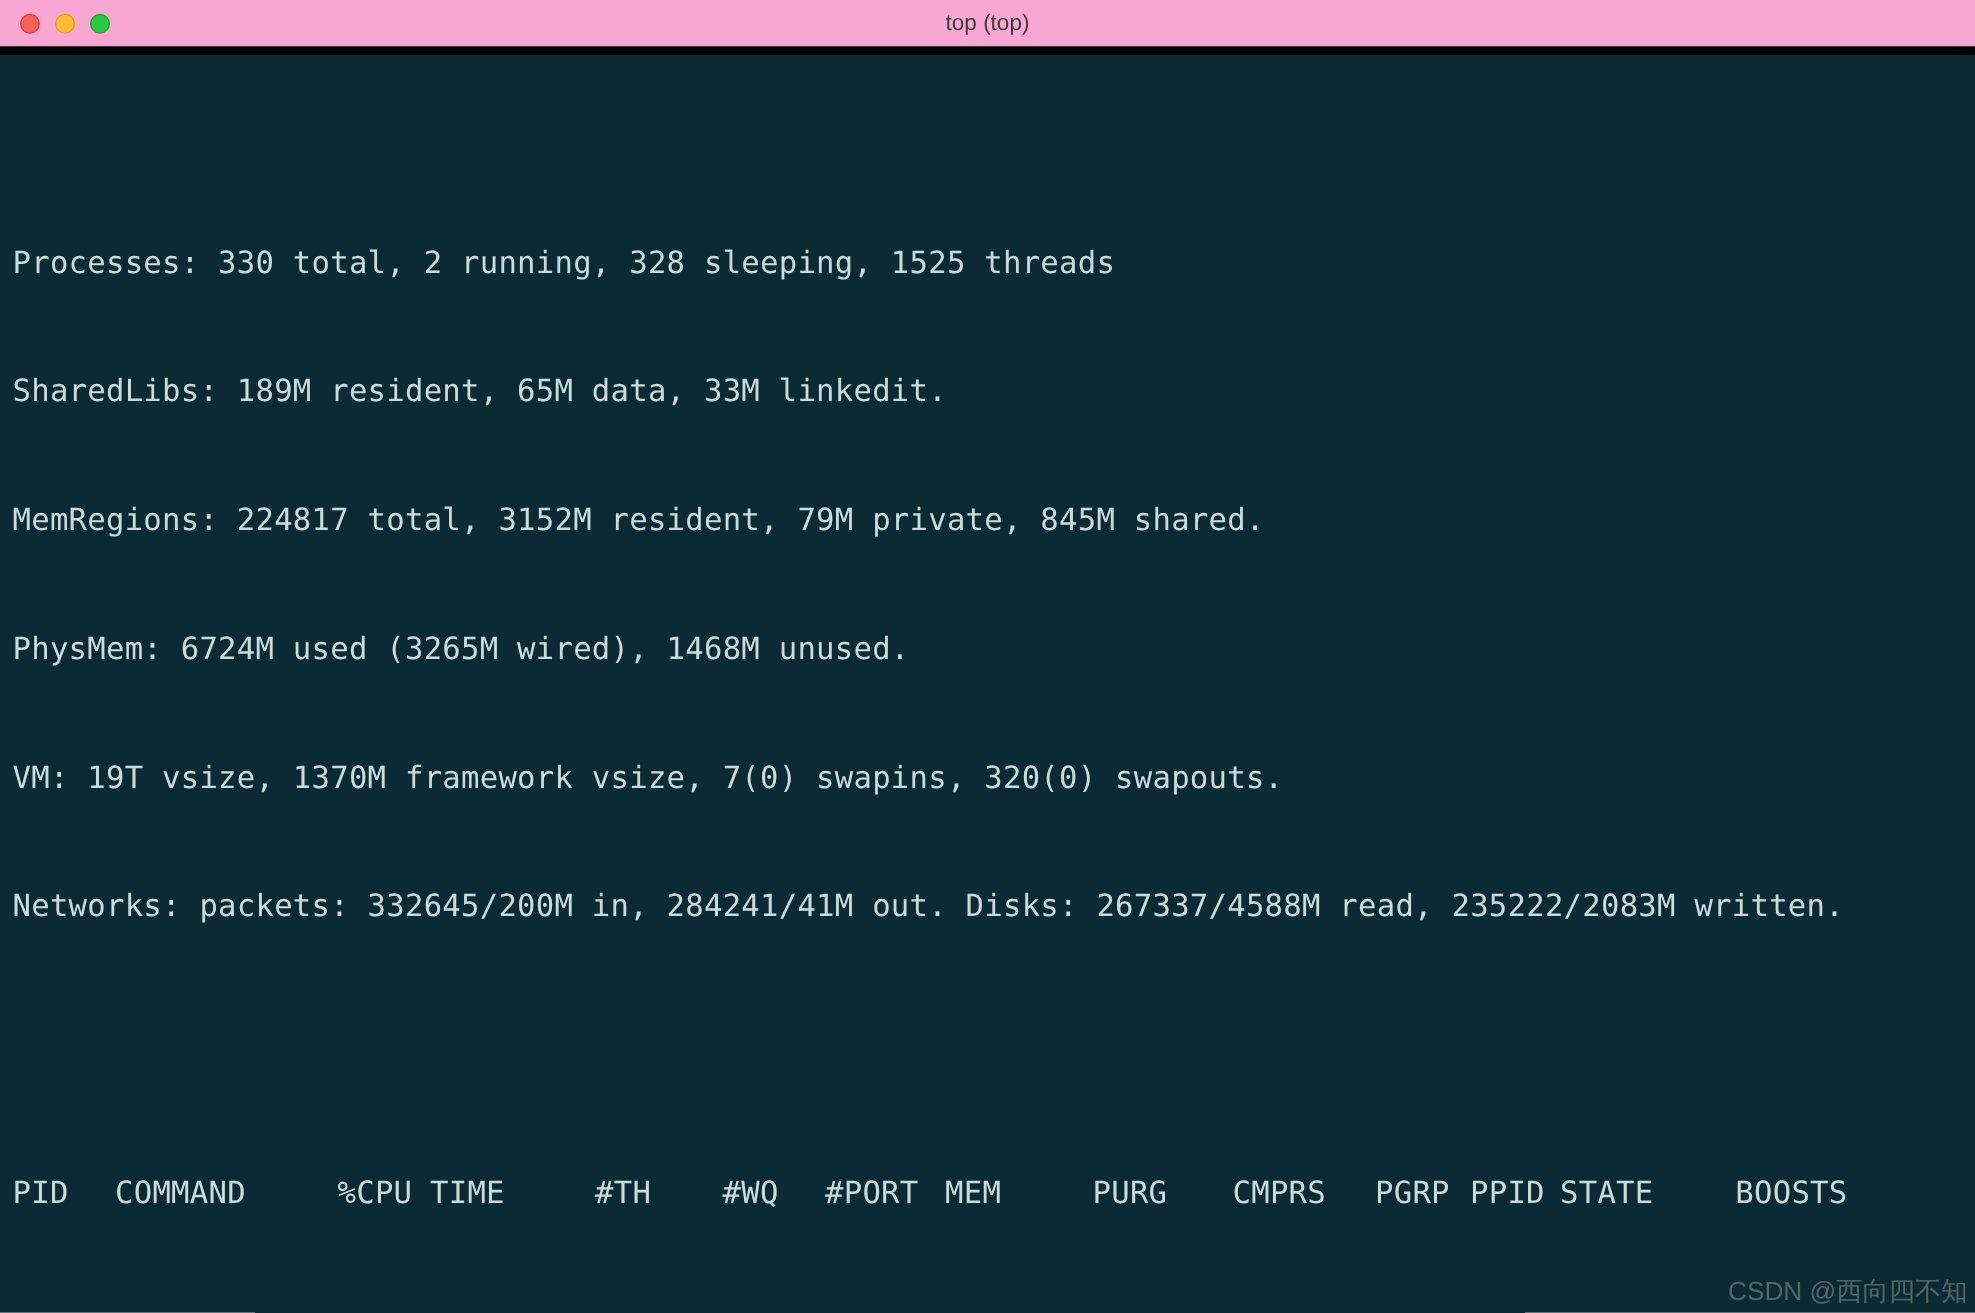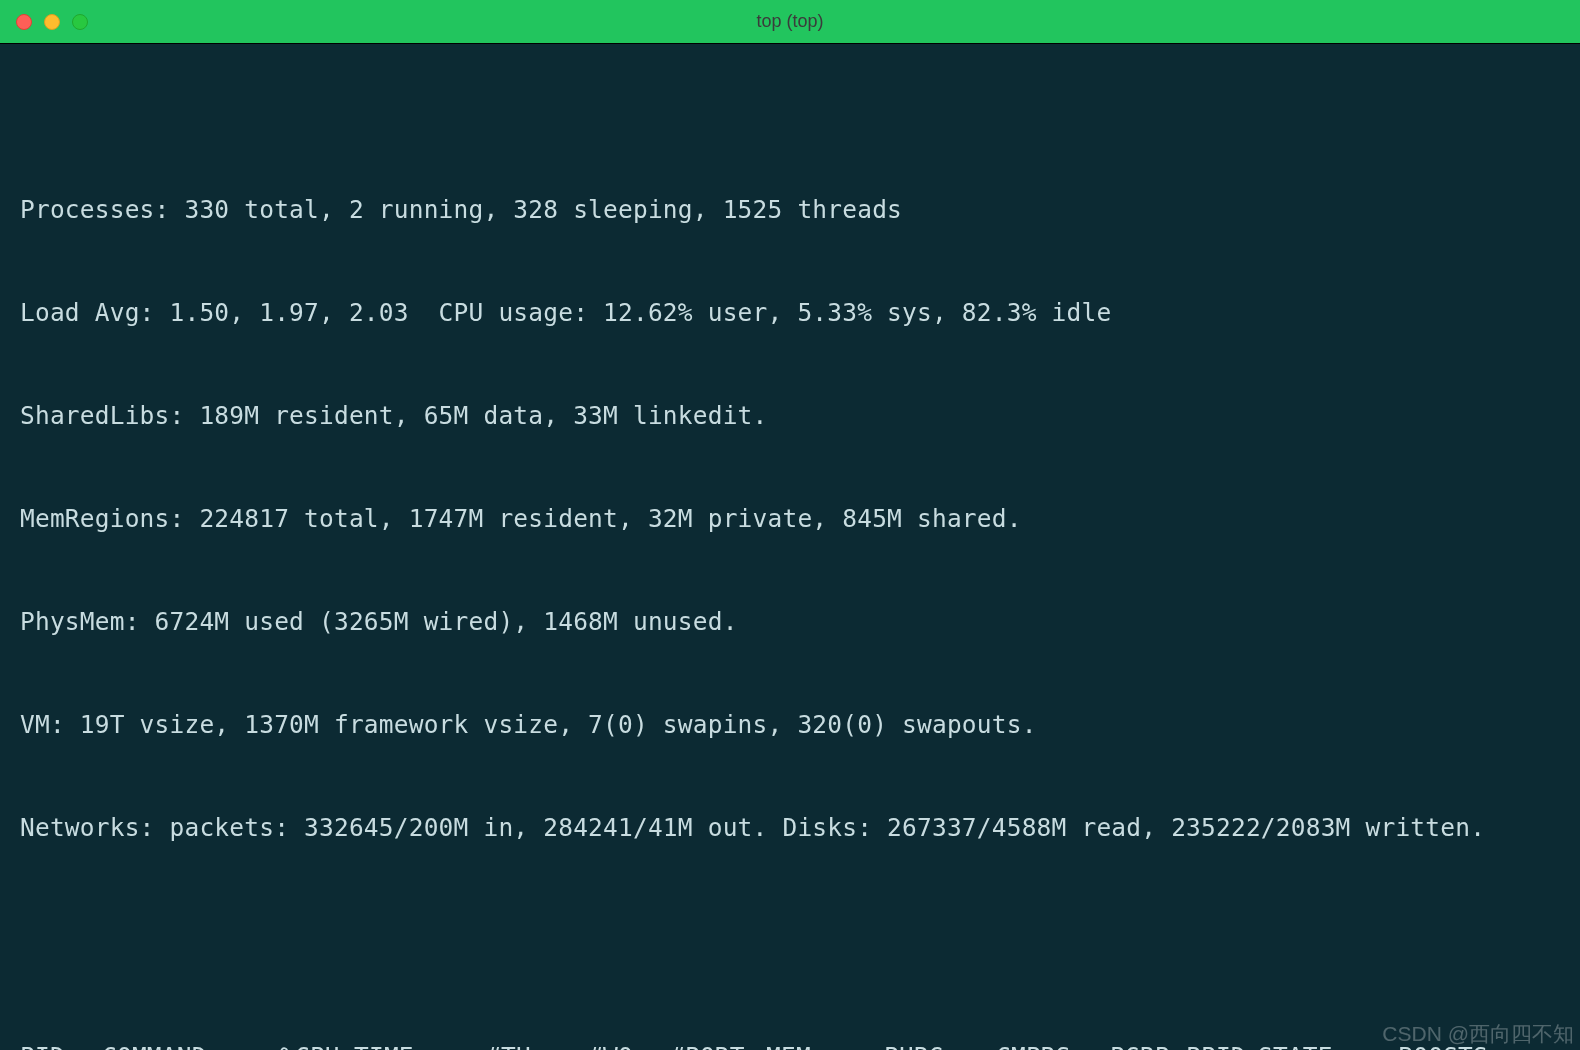--- a/index.html
+++ b/index.html
@@ -6,22 +6,22 @@
     body {
       width: 1580px;
       height: 1050px;
       background: #f0f0f0;
       font-family: Menlo, Monaco, Consolas, monospace;
       position: relative;
       overflow: hidden;
     }
     .titlebar {
       height: 44px;
-      background: #22c55e;
-      border-bottom: 1px solid #000000;
+      background: #f9a8d4;
+      border-bottom: 7px solid #000000;
       display: flex;
       align-items: center;
       position: relative;
     }
     .traffic-lights {
       display: flex;
       gap: 12px;
       padding-left: 16px;
     }
     .traffic-light {
@@ -38,21 +38,21 @@
       transform: translateX(-50%);
       color: #3b3b3b;
       font-size: 18px;
       font-family: -apple-system, "Helvetica Neue", Arial, sans-serif;
     }
     .terminal {
       background: #0c2a33;
       color: #c8dce0;
       width: 100%;
       height: calc(100% - 44px);
-      padding: 12px 20px;
+      padding: 12px 10px;
       font-size: 24.5px;
       line-height: 1.4;
       white-space: pre;
       letter-spacing: 0.2px;
       position: relative;
     }
     .header-block { margin-bottom: 24px; }
     .row { display: flex; }
     .c-pid   { width: 82px; }
     .c-cmd   { width: 178px; }
@@ -87,23 +87,22 @@
     <div class="traffic-light tl-close"></div>
     <div class="traffic-light tl-min"></div>
     <div class="traffic-light tl-max"></div>
   </div>
   <div class="title">top (top)</div>
 </div>
 
 <div class="terminal">
   <div class="header-block">
     <div>Processes: 330 total, 2 running, 328 sleeping, 1525 threads</div>
-    <div>Load Avg: 1.50, 1.97, 2.03  CPU usage: 12.62% user, 5.33% sys, 82.3% idle</div>
     <div>SharedLibs: 189M resident, 65M data, 33M linkedit.</div>
-    <div>MemRegions: 224817 total, 1747M resident, 32M private, 845M shared.</div>
+    <div>MemRegions: 224817 total, 3152M resident, 79M private, 845M shared.</div>
     <div>PhysMem: 6724M used (3265M wired), 1468M unused.</div>
     <div>VM: 19T vsize, 1370M framework vsize, 7(0) swapins, 320(0) swapouts.</div>
     <div>Networks: packets: 332645/200M in, 284241/41M out. Disks: 267337/4588M read, 235222/2083M written.</div>
   </div>
 
   <div class="row">
     <span class="c-pid">PID</span>
     <span class="c-cmd">COMMAND</span>
     <span class="c-cpu">%CPU</span>
     <span class="c-time">TIME</span>

